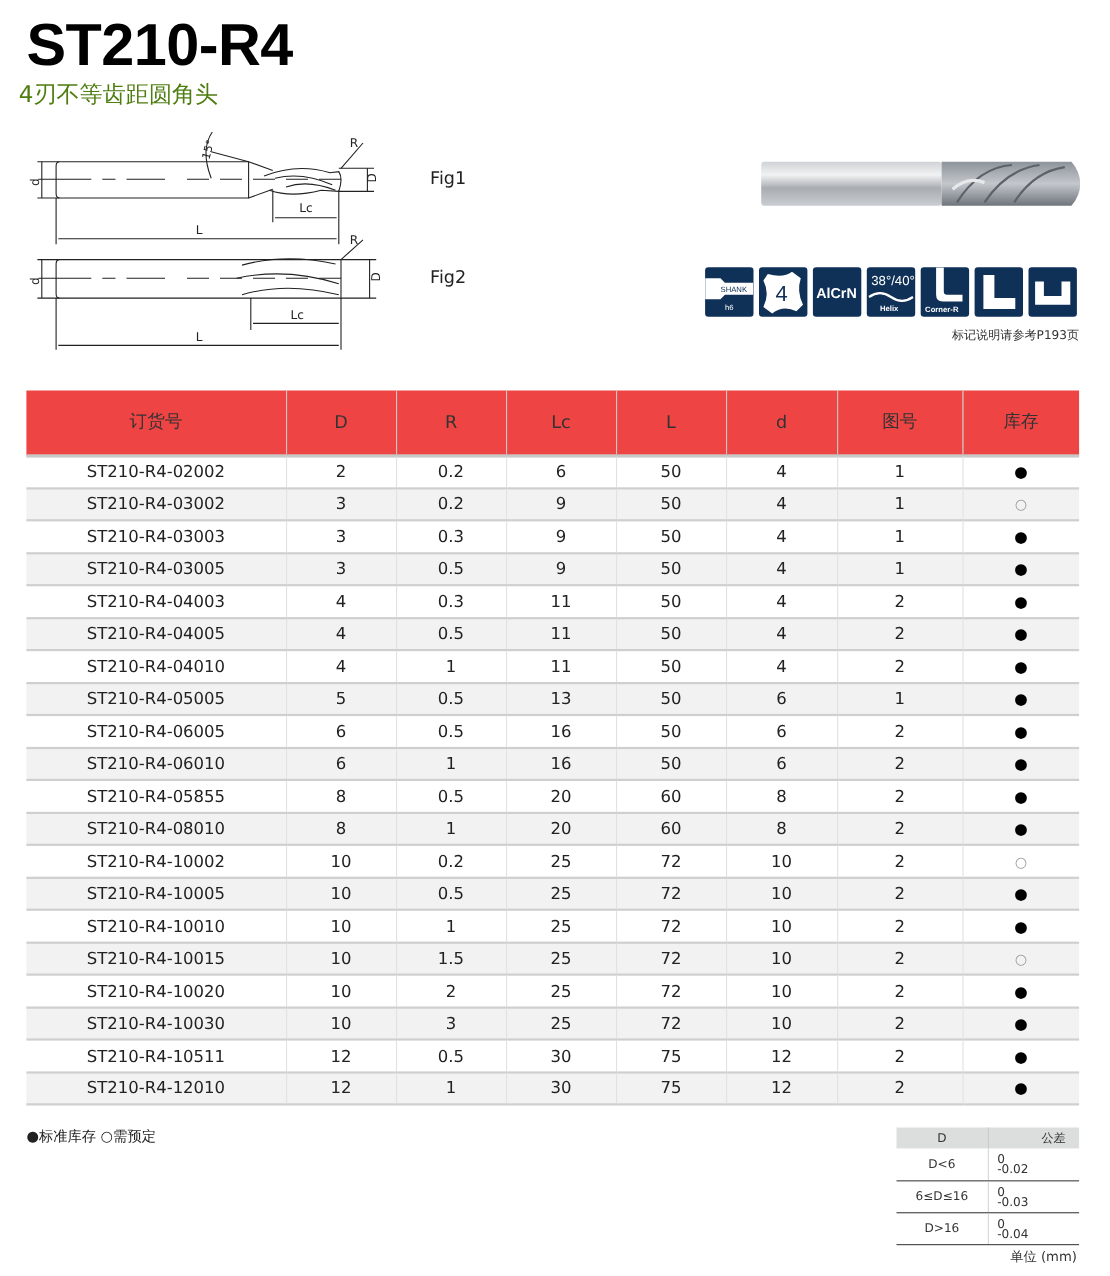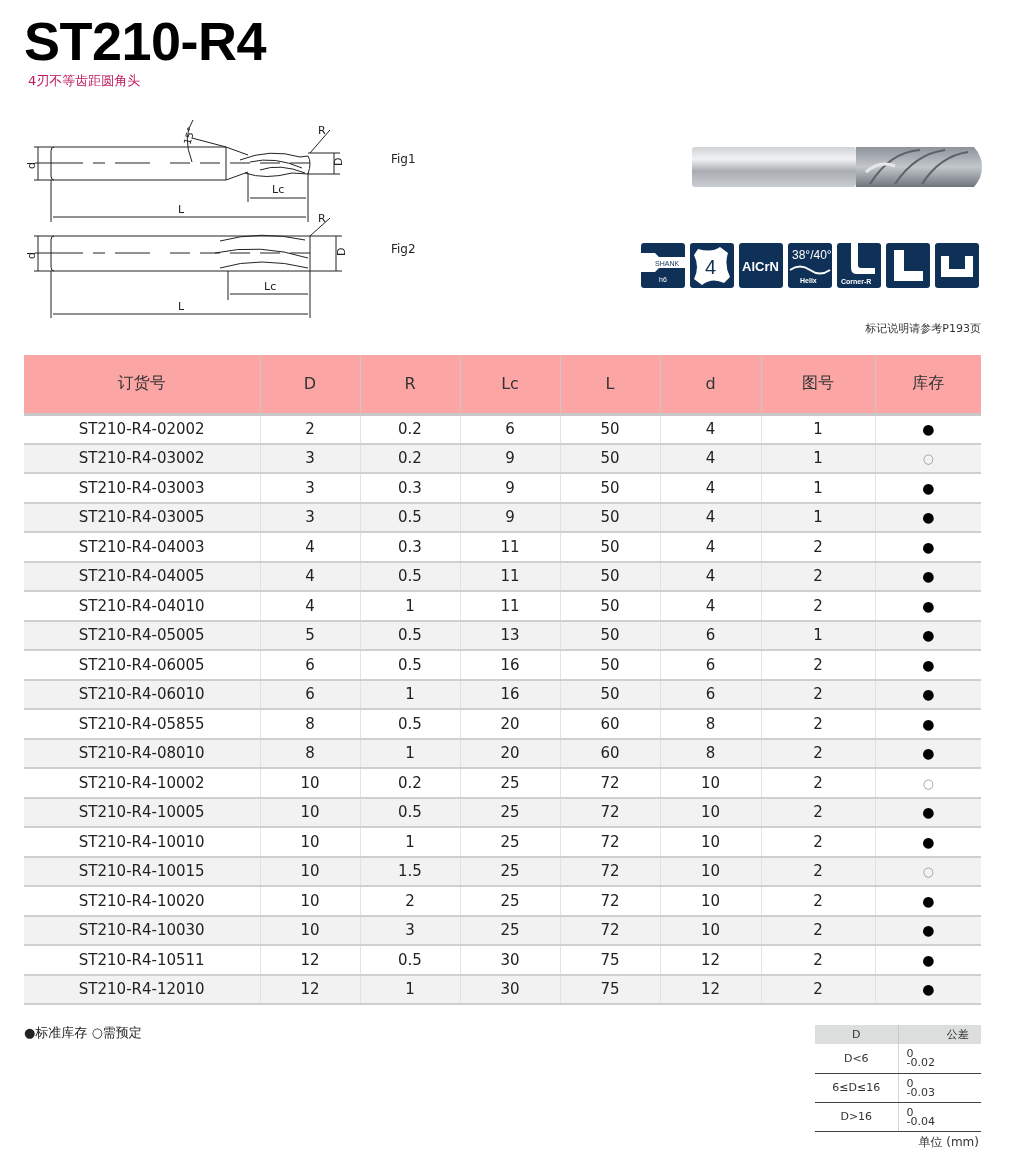--- a/index.html
+++ b/index.html
@@ -1,27 +1,27 @@
 <!DOCTYPE html>
 <html><head>
 <meta charset="utf-8">
 <style>
   * { box-sizing: border-box; margin: 0; padding: 0; }
   body { width: 1009px; height: 1160px; background: #ffffff; font-family: "DejaVu Sans", sans-serif; color: #222; position: relative; overflow: hidden; }
   .title { position: absolute; left: 24px; top: 10px; font-family: "Liberation Sans", sans-serif; font-weight: bold; font-size: 54px; color: #000; letter-spacing: -0.5px; }
-  .subtitle { position: absolute; left: 28px; top: 72px; font-size: 13px; color: #be185d; }
+  .subtitle { position: absolute; left: 17px; top: 72px; font-size: 21px; color: #4d7c0f; }
   .drawing { position: absolute; left: 20px; top: 118px; width: 340px; height: 210px; }
-  .fig-label { position: absolute; font-family: "DejaVu Sans", sans-serif; font-size: 12px; color: #222; }
+  .fig-label { position: absolute; font-family: "DejaVu Sans", sans-serif; font-size: 16px; color: #222; }
   .photo { position: absolute; left: 690px; top: 144px; width: 292px; height: 46px; }
   .icons { position: absolute; left: 641px; top: 243px; display: flex; gap: 5px; }
   .icon-box { width: 44px; height: 45px; background: #0f3057; border-radius: 3px; position: relative; overflow: hidden; }
   .icon-box svg { position: absolute; left: 0; top: 0; }
-  .icon-note { position: absolute; right: 28px; top: 297px; font-size: 11px; color: #333; margin-top: 24px; }
+  .icon-note { position: absolute; right: 28px; top: 297px; font-size: 11px; color: #333; }
   table.spec { position: absolute; left: 24px; top: 355px; width: 957px; border-collapse: collapse; font-family: "DejaVu Sans", sans-serif; }
-  table.spec th { background: #fca5a5; height: 59px; font-weight: normal; font-size: 16px; color: #333; border-right: 1px solid #c8c8c8; border-bottom: 3px solid #c8c8c8; }
+  table.spec th { background: #ef4444; height: 59px; font-weight: normal; font-size: 16px; color: #333; border-right: 1px solid #c8c8c8; border-bottom: 3px solid #c8c8c8; }
   table.spec th:last-child { border-right: none; }
   table.spec td { height: 29.5px; font-size: 15px; text-align: center; color: #222; border-right: 1px solid #e2e2e2; border-bottom: 2px solid #cfcfcf; }
   table.spec td:last-child { border-right: none; }
   table.spec tr.alt td { background: #f2f2f2; }
   .stock-filled { font-size: 14px; color: #000; }
   .stock-empty { font-size: 13px; color: #999; }
   .legend { position: absolute; left: 24px; top: 1024px; font-size: 13px; color: #222; }
   table.tol { position: absolute; left: 815px; top: 1025px; width: 166px; border-collapse: collapse; font-size: 11px; }
   table.tol th { background: #dcdddd; height: 19px; font-weight: normal; color: #333; border-right: 1px solid #c8c8c8; }
   table.tol th:last-child { border-right: none; padding-left: 36px; }

